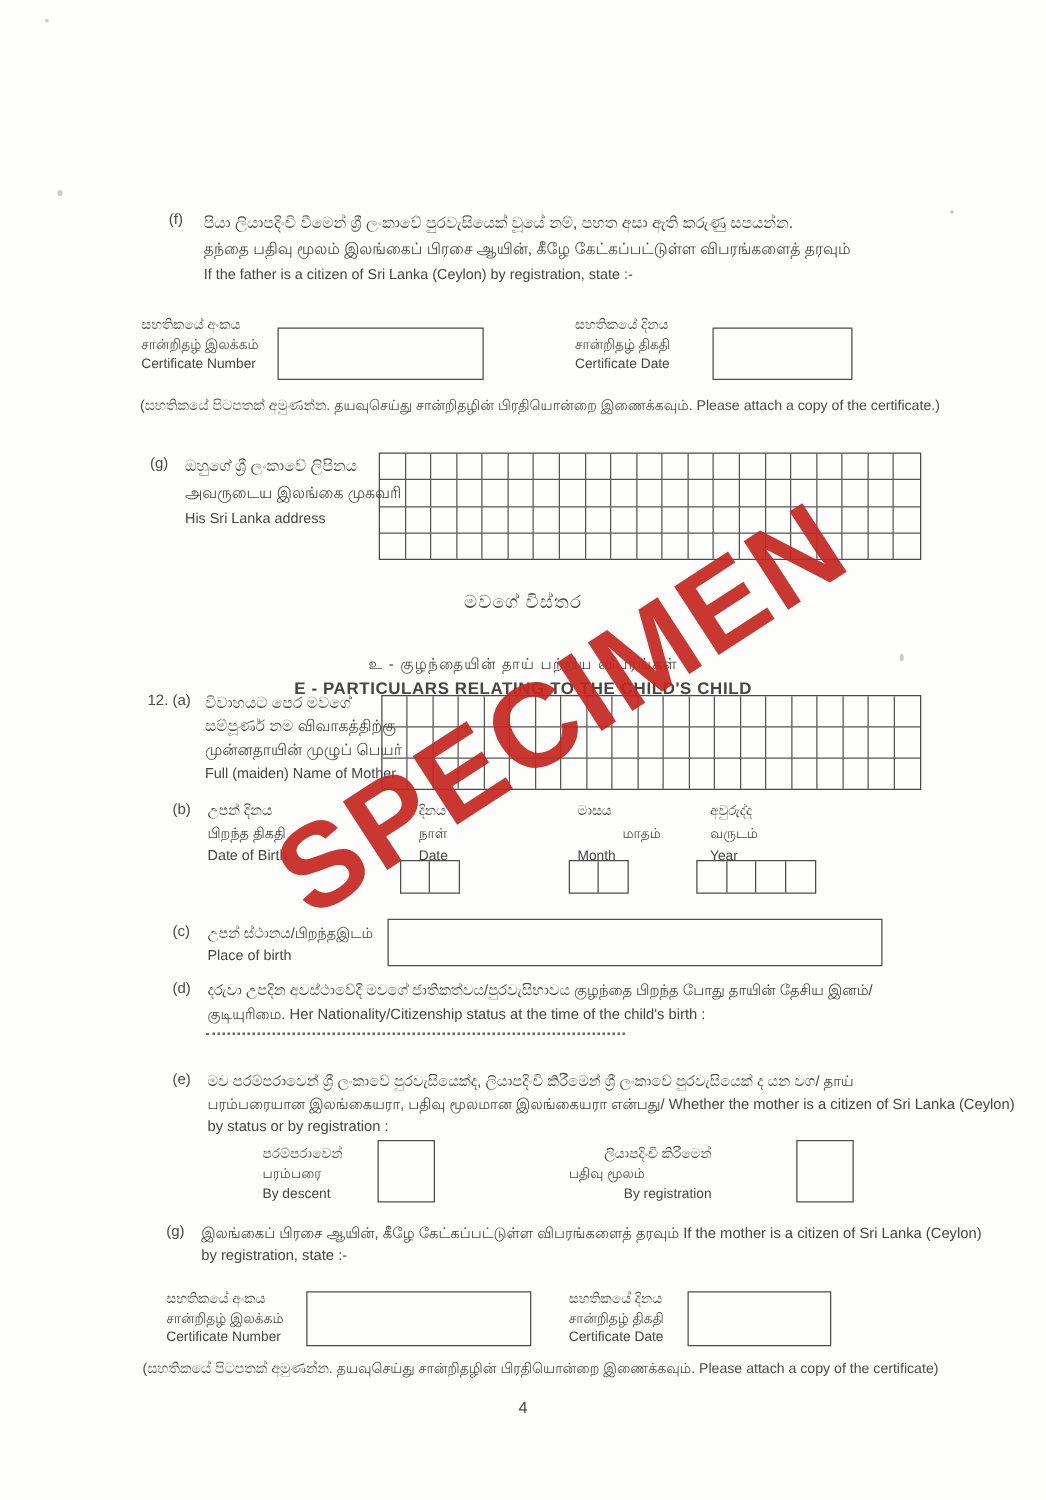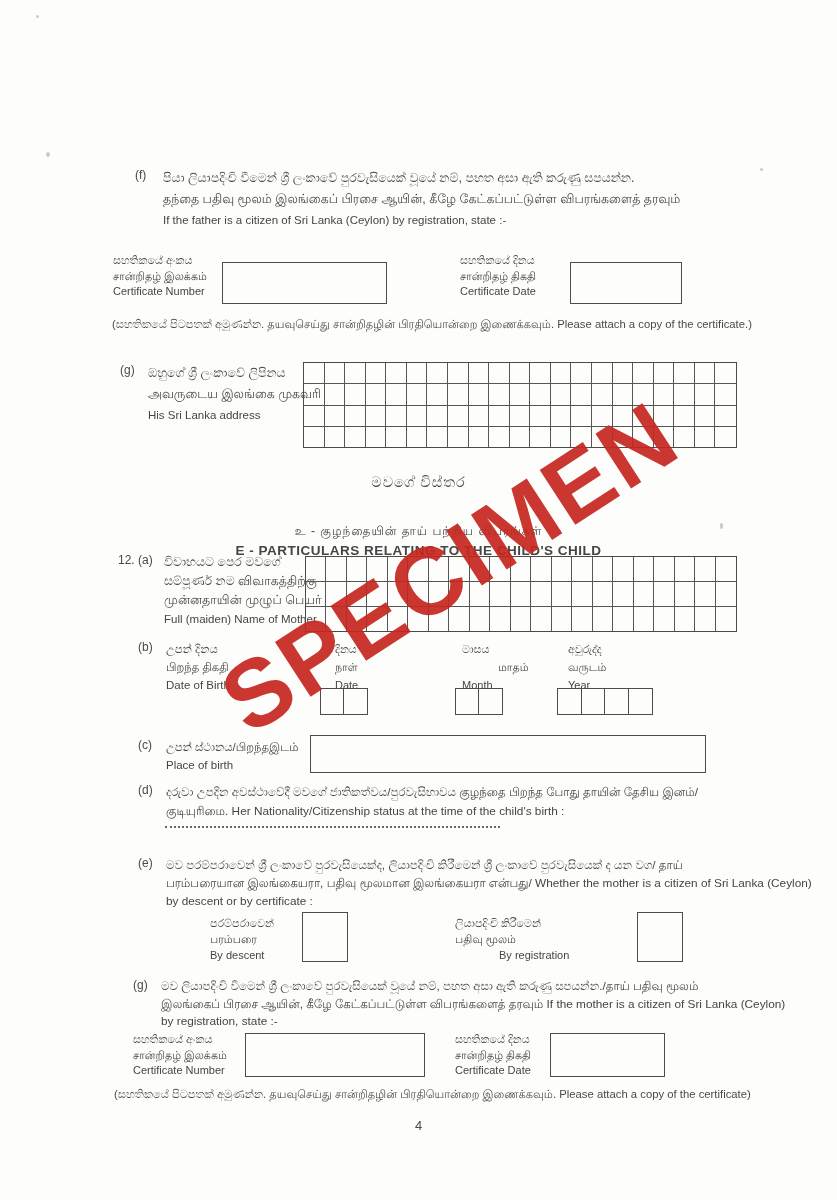--- a/index.html
+++ b/index.html
@@ -306,42 +306,41 @@
       <div style="line-height:19px;font-size:11.8px;">குடியுரிமை. Her Nationality/Citizenship status at the time of the child's birth :</div>
     </div>
   </div>
   <div class="abs dotline" style="left:165px;top:812px;width:335px;height:16px;"></div>
 
   <div class="abs row-flex" style="left:138px;top:856px;">
     <div class="tag">(e)</div>
     <div class="lbl3">
       <div style="line-height:18px;font-size:11.8px;">මව පරම්පරාවෙන් ශ්‍රී ලංකාවේ පුරවැසියෙක්ද, ලියාපදිංචි කිරීමෙන් ශ්‍රී ලංකාවේ පුරවැසියෙක් ද යන වග/ தாய்</div>
       <div style="line-height:18px;font-size:11.8px;">பரம்பரையான இலங்கையரா, பதிவு மூலமான இலங்கையரா என்பது/ Whether the mother is a citizen of Sri Lanka (Ceylon)</div>
-      <div style="line-height:18px;font-size:11.8px;">by descent or by certificate :</div>
+      <div style="line-height:18px;font-size:11.8px;">by status or by registration :</div>
     </div>
   </div>
 
   <div class="abs lbl3" style="left:210px;top:915px;">
     <div style="line-height:16px;">පරම්පරාවෙන්</div>
     <div style="line-height:16px;">பரம்பரை</div>
     <div style="line-height:16px;">By descent</div>
   </div>
   <div class="abs fieldbox" style="left:302px;top:912px;width:46px;height:50px;"></div>
 
   <div class="abs lbl3" style="left:455px;top:915px;">
-    <div style="line-height:16px;">ලියාපදිංචි කිරීමෙන්</div>
+    <div style="line-height:16px;text-align:right;">ලියාපදිංචි කිරීමෙන්</div>
     <div style="line-height:16px;">பதிவு மூலம்</div>
     <div style="line-height:16px;margin-left:44px;">By registration</div>
   </div>
   <div class="abs fieldbox" style="left:637px;top:912px;width:46px;height:50px;"></div>
 
   <div class="abs row-flex" style="left:133px;top:978px;">
     <div class="tag">(g)</div>
     <div class="lbl3">
-      <div style="line-height:17.5px;font-size:11.8px;">මව ලියාපදිංචි වීමෙන් ශ්‍රී ලංකාවේ පුරවැසියෙක් වූයේ නම්, පහත අසා ඇති කරුණු සපයන්න./தாய் பதிவு மூலம்</div>
       <div style="line-height:17.5px;font-size:11.8px;">இலங்கைப் பிரசை ஆயின், கீழே கேட்கப்பட்டுள்ள விபரங்களைத் தரவும் If the mother is a citizen of Sri Lanka (Ceylon)</div>
       <div style="line-height:17.5px;font-size:11.8px;">by registration, state :-</div>
     </div>
   </div>
 
   <div class="abs lbl3" style="left:133px;top:1032px;">
     <div>සහතිකයේ අංකය</div>
     <div>சான்றிதழ் இலக்கம்</div>
     <div>Certificate Number</div>
   </div>

